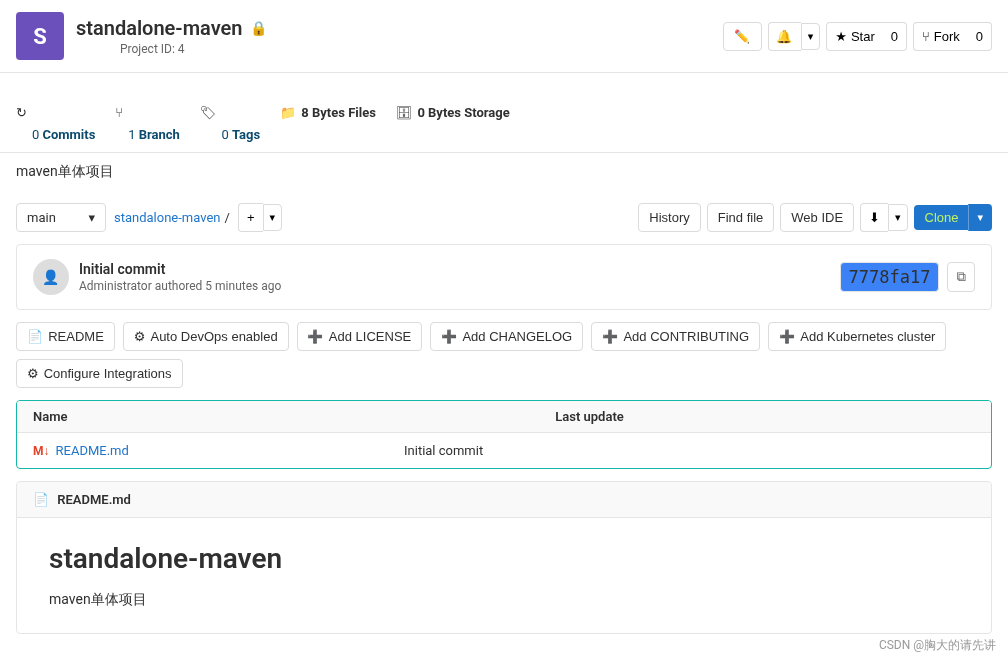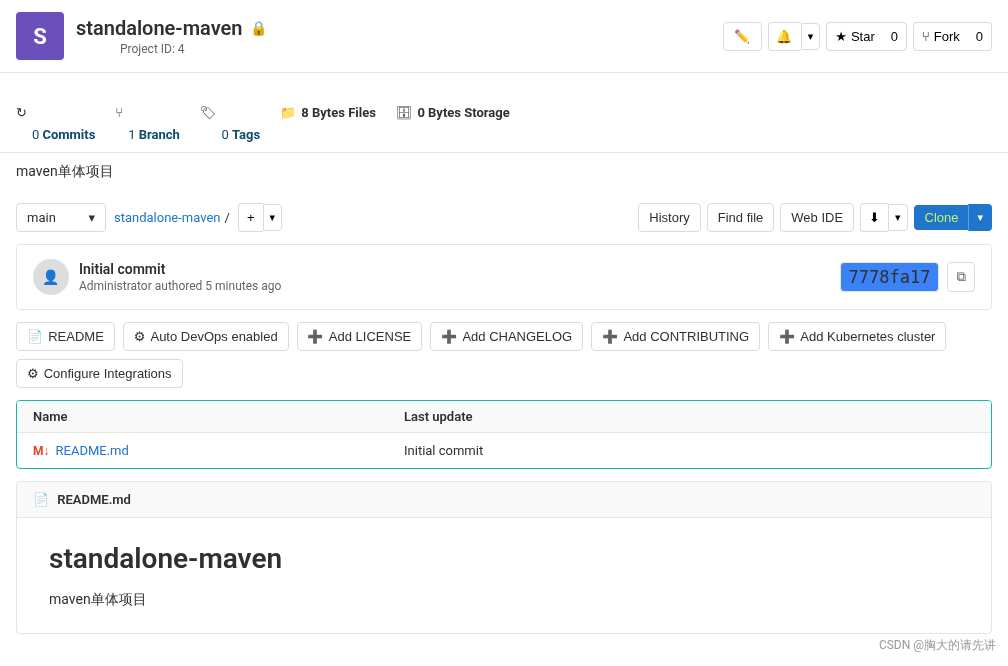--- a/index.html
+++ b/index.html
@@ -230,21 +230,21 @@
   </button>
   <button class="badge-btn">
     <span>⚙</span>
     <span>Configure Integrations</span>
   </button>
 </div>
 
 <div class="file-table">
   <div class="file-table-header">
     <span>Name</span>
-    <span style="text-align:left;">Last update</span>
+    <span style="text-align:center;">Last update</span>
   </div>
   <div class="file-table-row">
     <div class="file-name">
       <span style="color:#e24329; font-size:12px; font-weight:bold;">M↓</span>
       <span>README.md</span>
     </div>
     <div class="file-commit">Initial commit</div>
   </div>
 </div>
 

